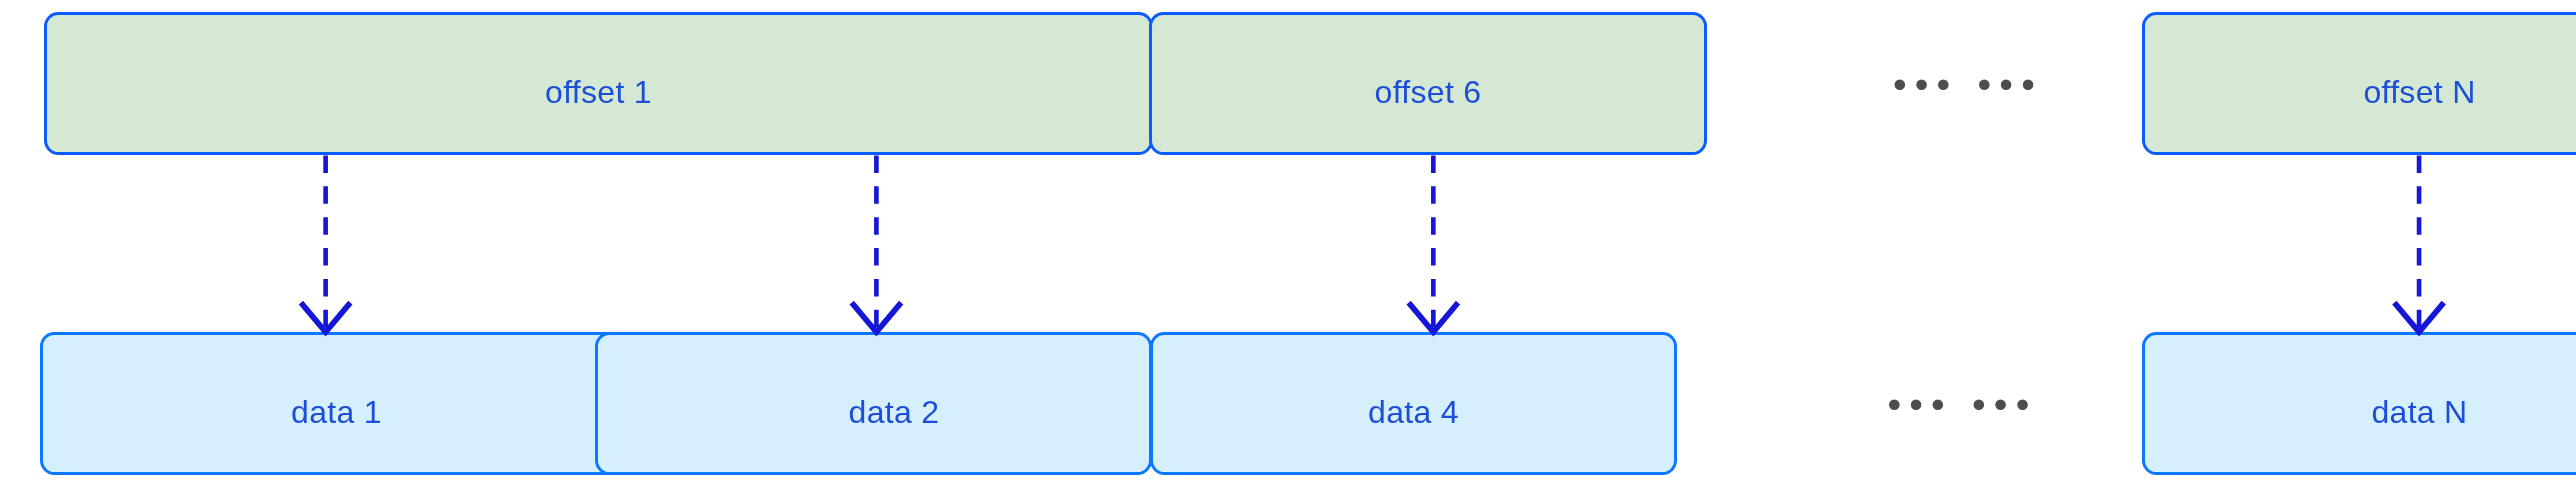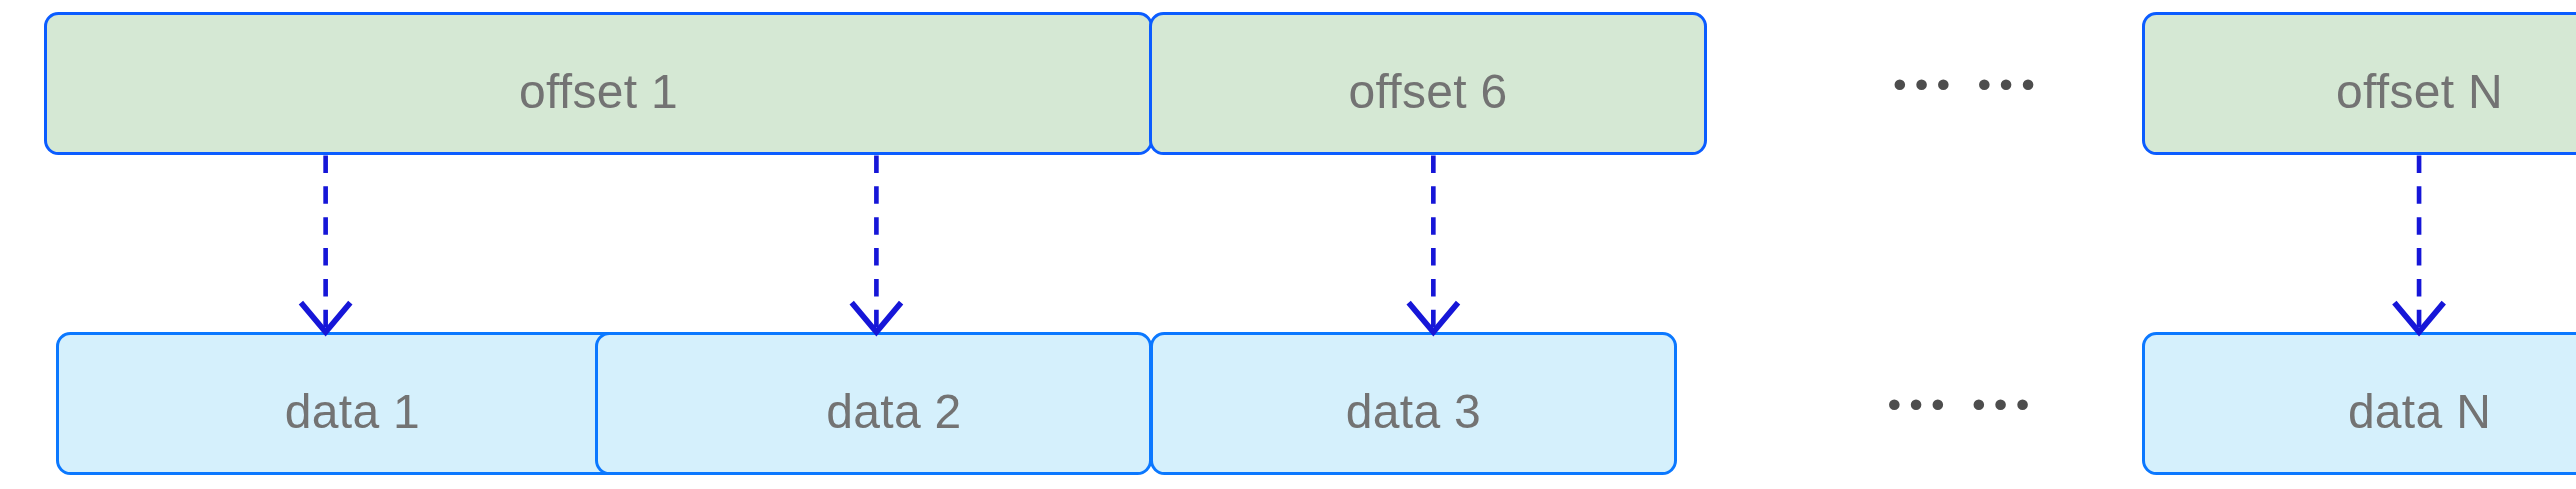--- a/index.html
+++ b/index.html
@@ -35,22 +35,22 @@
     background: #d5e8d4;
     border-color: #0b5cff;
     color: #555555;
   }
   .node.data {
     background: #d5f0fc;
     border-color: #0b78ff;
     color: #555555;
   }
   .node-label {
-    font-size: 48px;
-    color: #737373;
+    font-size: 32px;
+    color: #1d4ed8;
     white-space: nowrap;
     display: block;
     margin-top: 16px;
   }
   
   .ellipsis {
     position: absolute;
     display: flex;
     align-items: center;
     gap: 17.5px;
@@ -88,30 +88,30 @@
   </div>
 
   <div class="ellipsis" style="left:1834px; top:64px; width:268px; height:41px; justify-content:center;">
     <span class="dots">••• •••</span>
   </div>
 
   <div class="node offset" style="left:2142px; top:12px; width:555px; height:143px;">
     <span class="node-label">offset N</span>
   </div>
 
-  <div class="node data" style="left:56px; top:332px; width:593px; height:143px;">
+  <div class="node data" style="left:40px; top:332px; width:593px; height:143px;">
     <span class="node-label">data 1</span>
   </div>
 
   <div class="node data" style="left:595px; top:332px; width:557px; height:143px;padding-left:41px;">
     <span class="node-label">data 2</span>
   </div>
 
   <div class="node data" style="left:1150px; top:332px; width:527px; height:143px;">
-    <span class="node-label">data 3</span>
+    <span class="node-label">data 4</span>
   </div>
 
   <div class="ellipsis" style="left:1803px; top:384px; width:319px; height:41px; justify-content:center;">
     <span class="dots">••• •••</span>
   </div>
 
   <div class="node data" style="left:2142px; top:332px; width:555px; height:143px;">
     <span class="node-label">data N</span>
   </div>
 

